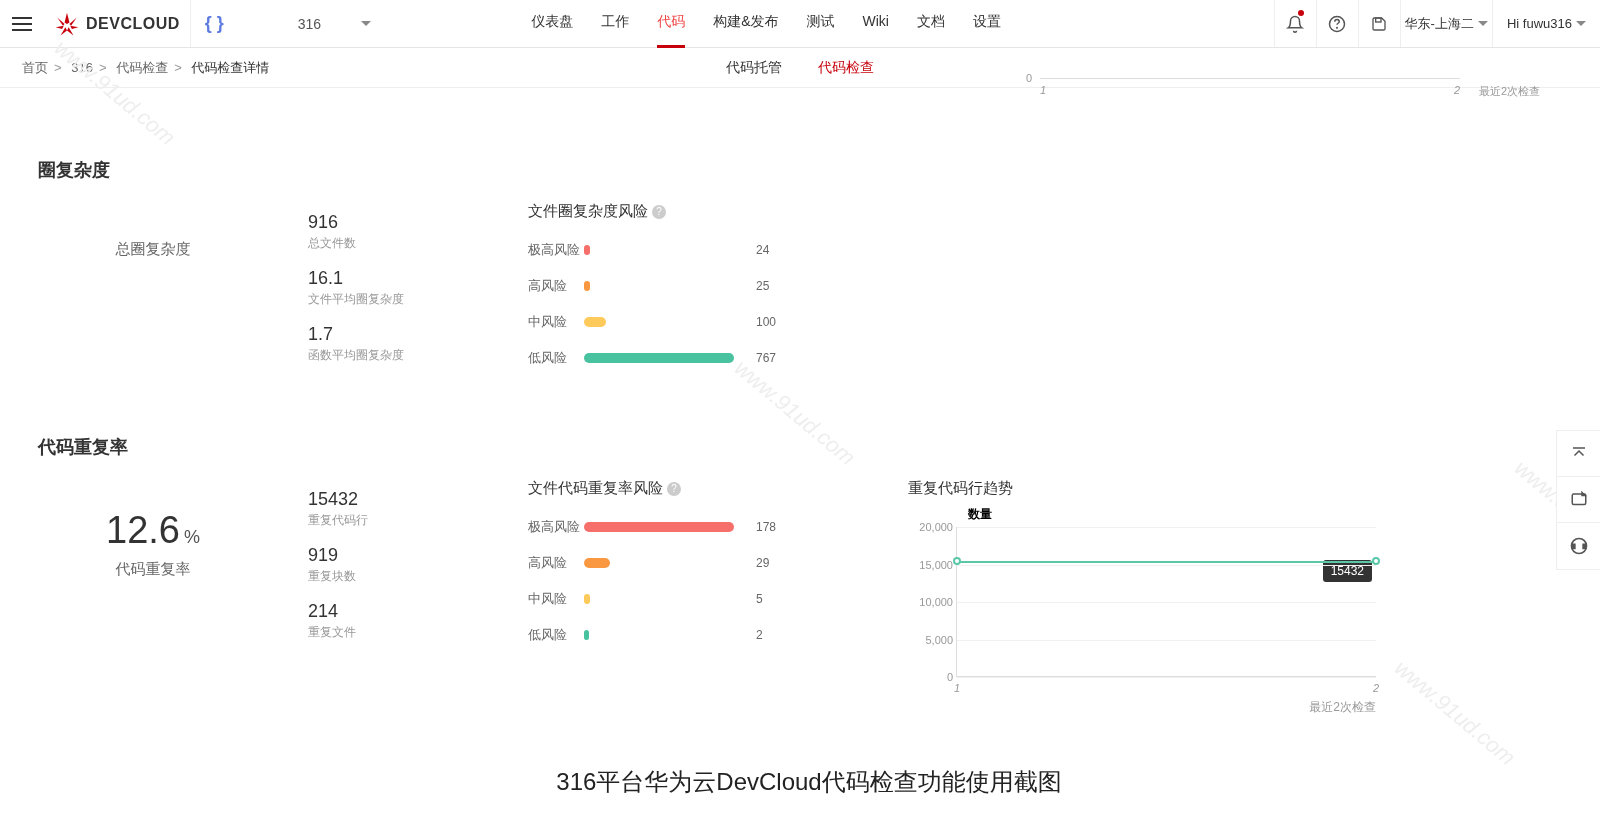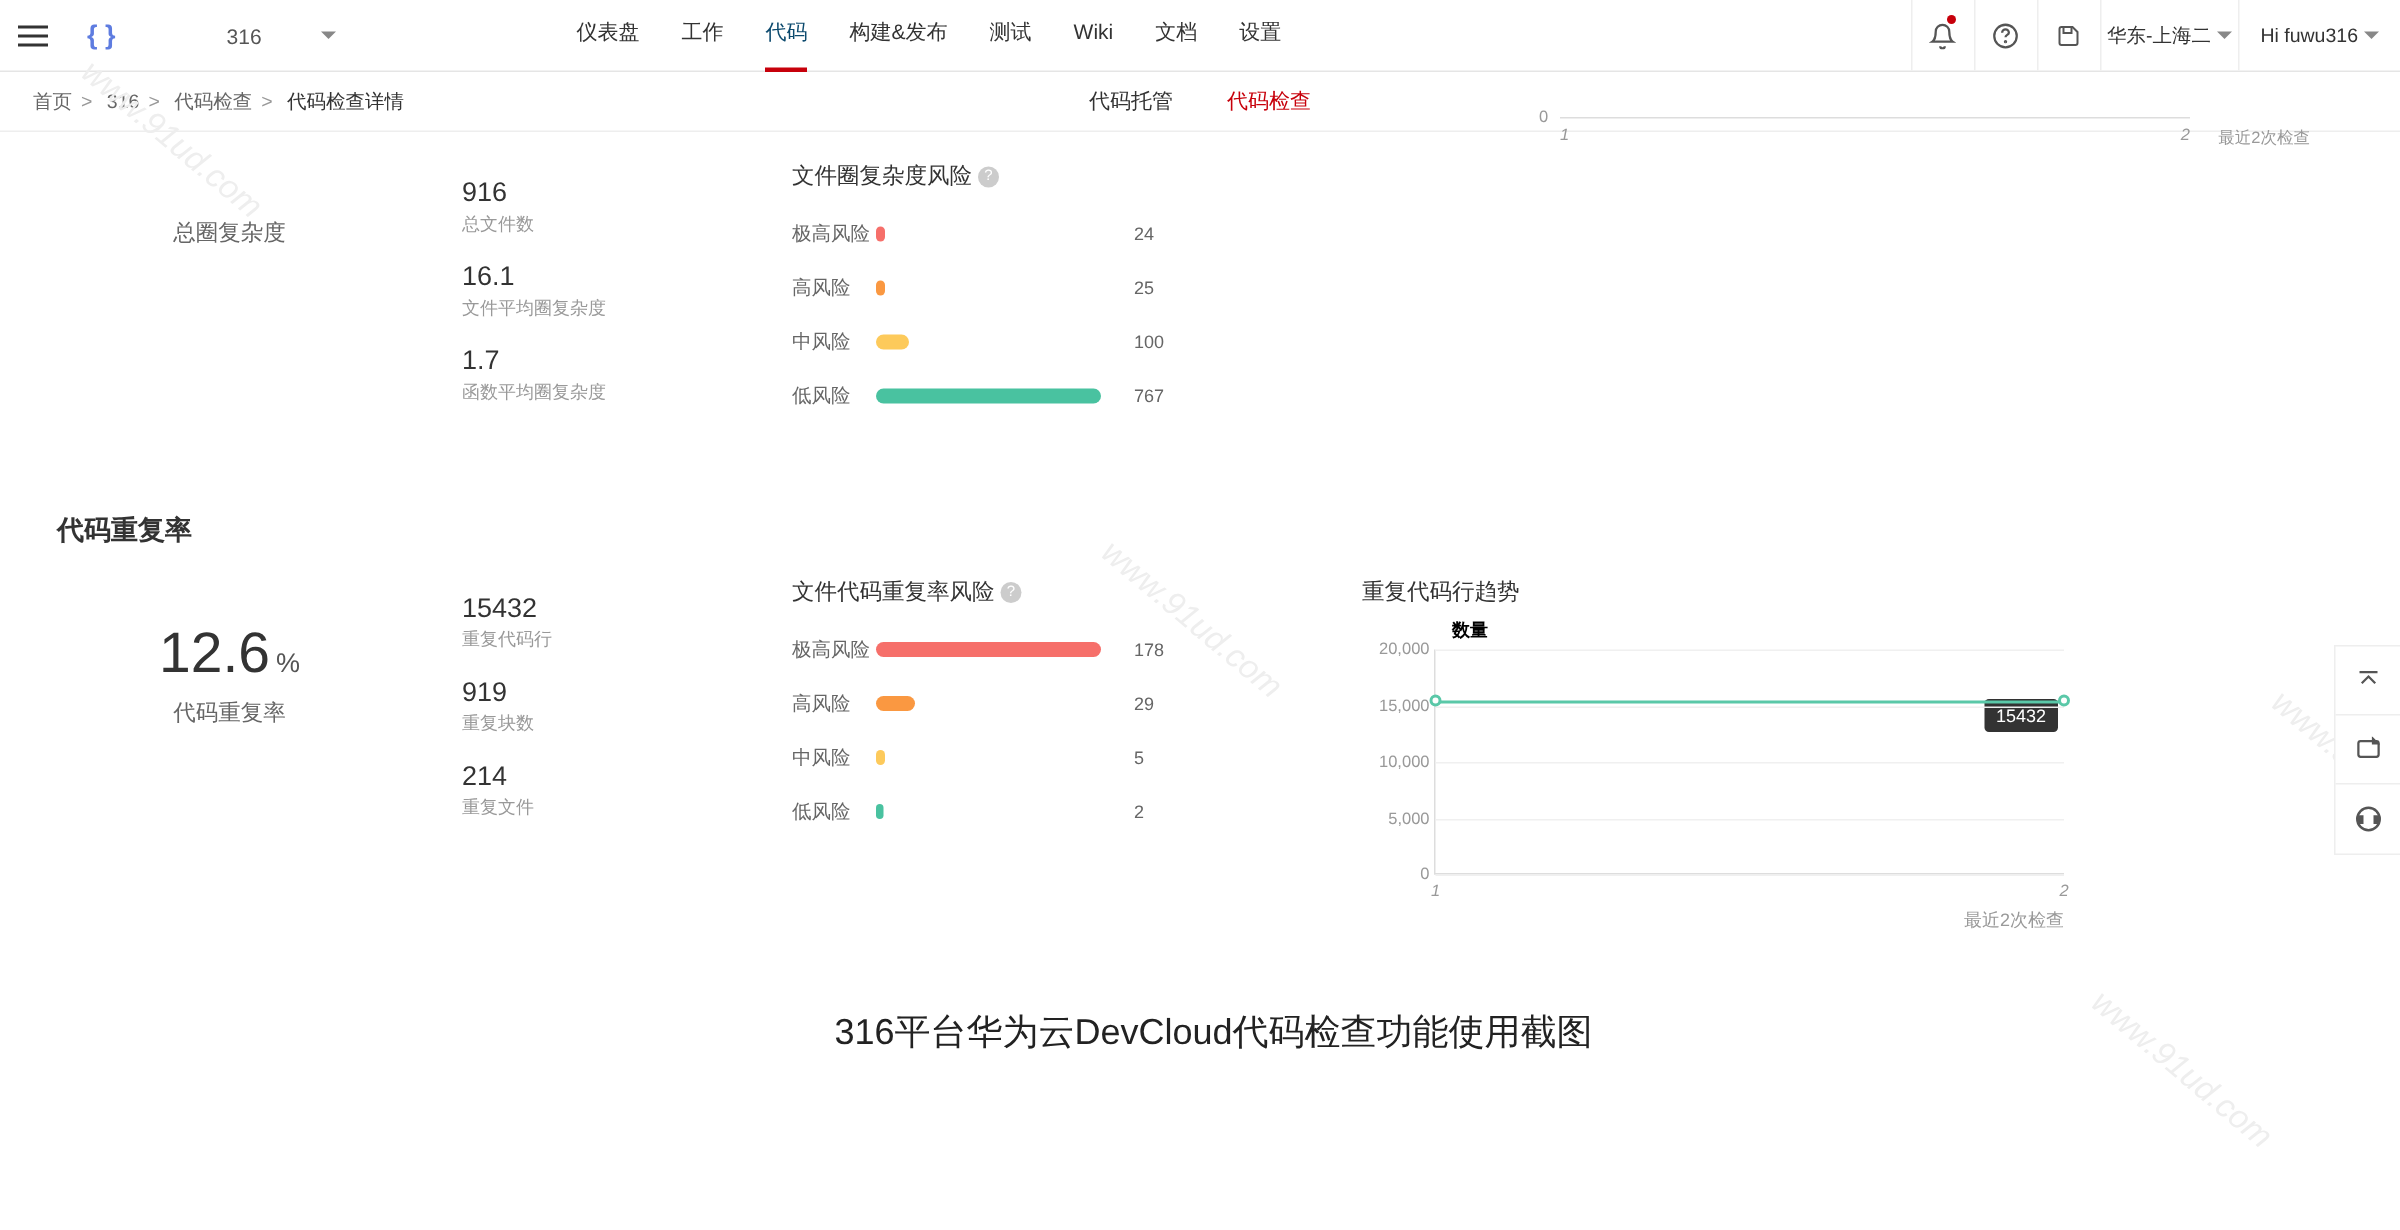--- a/index.html
+++ b/index.html
@@ -13,21 +13,21 @@
 .menu-icon span::before { top: -6px; }
 .menu-icon span::after { top: 6px; }
 .logo-wrap { display: flex; align-items: center; gap: 6px; padding: 0 10px; border-right: 1px solid #eee; height: 100%; }
 .hw-logo { width: 26px; height: 26px; }
 .devcloud-text { font-size: 16px; font-weight: 600; letter-spacing: 0.5px; color: #333; }
 .braces-icon { padding: 0 14px; color: #5e7ce0; font-size: 18px; font-weight: bold; }
 .project-select { display: flex; align-items: center; gap: 40px; padding: 0 40px 0 60px; cursor: pointer; color: #555; font-size: 14px; }
 .caret-down { width: 0; height: 0; border-left: 5px solid transparent; border-right: 5px solid transparent; border-top: 5px solid #888; }
 .main-nav { display: flex; gap: 28px; margin-left: 120px; font-size: 14px; }
 .main-nav a { color: #333; text-decoration: none; padding: 14px 0; cursor: pointer; }
-.main-nav a.active { color: #0c4a6e; border-bottom: 3px solid #c7000b; }
+.main-nav a.active { color: #ef4444; border-bottom: 3px solid #c7000b; }
 .top-right { margin-left: auto; display: flex; align-items: center; height: 100%; }
 .icon-btn { width: 42px; height: 100%; display: flex; align-items: center; justify-content: center; cursor: pointer; border-left: 1px solid #eee; position: relative; font-size: 18px; color: #555; }
 .icon-btn .dot { position: absolute; top: 10px; right: 12px; width: 6px; height: 6px; background: #c7000b; border-radius: 50%; }
 .region { padding: 0 4px; font-size: 13px; color: #333; border-left: 1px solid #eee; height: 100%; display: flex; align-items: center; cursor: pointer; gap: 4px; }
 .user { padding: 0 14px; font-size: 13px; color: #333; border-left: 1px solid #eee; height: 100%; display: flex; align-items: center; cursor: pointer; gap: 4px; }
 
 
 .subbar { height: 40px; display: flex; align-items: center; border-bottom: 1px solid #eee; padding: 0 22px; font-size: 13px; color: #666; }
 .breadcrumb a { color: #666; text-decoration: none; cursor: pointer; text-align: right; }
 .breadcrumb .sep { margin: 0 6px; color: #999; }
@@ -89,20 +89,35 @@
 
 <div class="watermark" style="top:80px;left:40px">www.91ud.com</div>
 <div class="watermark" style="top:400px;left:720px">www.91ud.com</div>
 <div class="watermark" style="top:700px;left:1380px">www.91ud.com</div>
 <div class="watermark" style="top:500px;left:1500px">www.91ud.com</div>
 
 <div class="topbar">
   <div class="menu-icon">
       <span></span>
     </div>
+  <div class="logo-wrap">
+    <svg class="hw-logo" viewBox="0 0 32 32">
+      <g fill="#c7000b">
+        <path d="M16 2 L13 14 L16 16 Z"></path>
+          <path d="M16 2 L19 14 L16 16 Z"></path>
+        <path d="M4 8 L13 16 L11 18 Z"></path>
+          <path d="M28 8 L19 16 L21 18 Z"></path>
+        <path d="M2 20 L12 18 L10 22 Z"></path>
+          <path d="M30 20 L20 18 L22 22 Z"></path>
+        <path d="M8 30 L14 20 L16 24 Z"></path>
+          <path d="M24 30 L18 20 L16 24 Z"></path>
+      </g>
+    </svg>
+    <span class="devcloud-text">DEVCLOUD</span>
+  </div>
   <div class="braces-icon">{ }</div>
   <div class="project-select">
     <span>316</span>
     <span class="caret-down"></span>
   </div>
   <nav class="main-nav">
     <a>仪表盘</a>
     <a>工作</a>
     <a class="active">代码</a>
     <a>构建&amp;发布</a>
@@ -160,20 +175,21 @@
   <div style="position:relative;width:420px;height:1px;background:#ddd">
     <span style="position:absolute;left:-14px;top:-6px">0</span>
     <span style="position:absolute;left:0;top:6px;font-style:italic">1</span>
     <span style="position:absolute;right:0;top:6px;font-style:italic">2</span>
     <span style="position:absolute;right:-80px;top:6px">最近2次检查</span>
   </div>
 </div>
 
 <div class="content">
 
+  <div class="section-title" style="margin-top:70px">圈复杂度</div>
   <div class="panel-row">
     <div class="big-metric">
       <div class="big-label">总圈复杂度</div>
     </div>
     <div class="sub-metrics">
       <div class="sm-item">
           <div class="sm-val">916</div>
           <div class="sm-label">总文件数</div>
         </div>
       <div class="sm-item">

